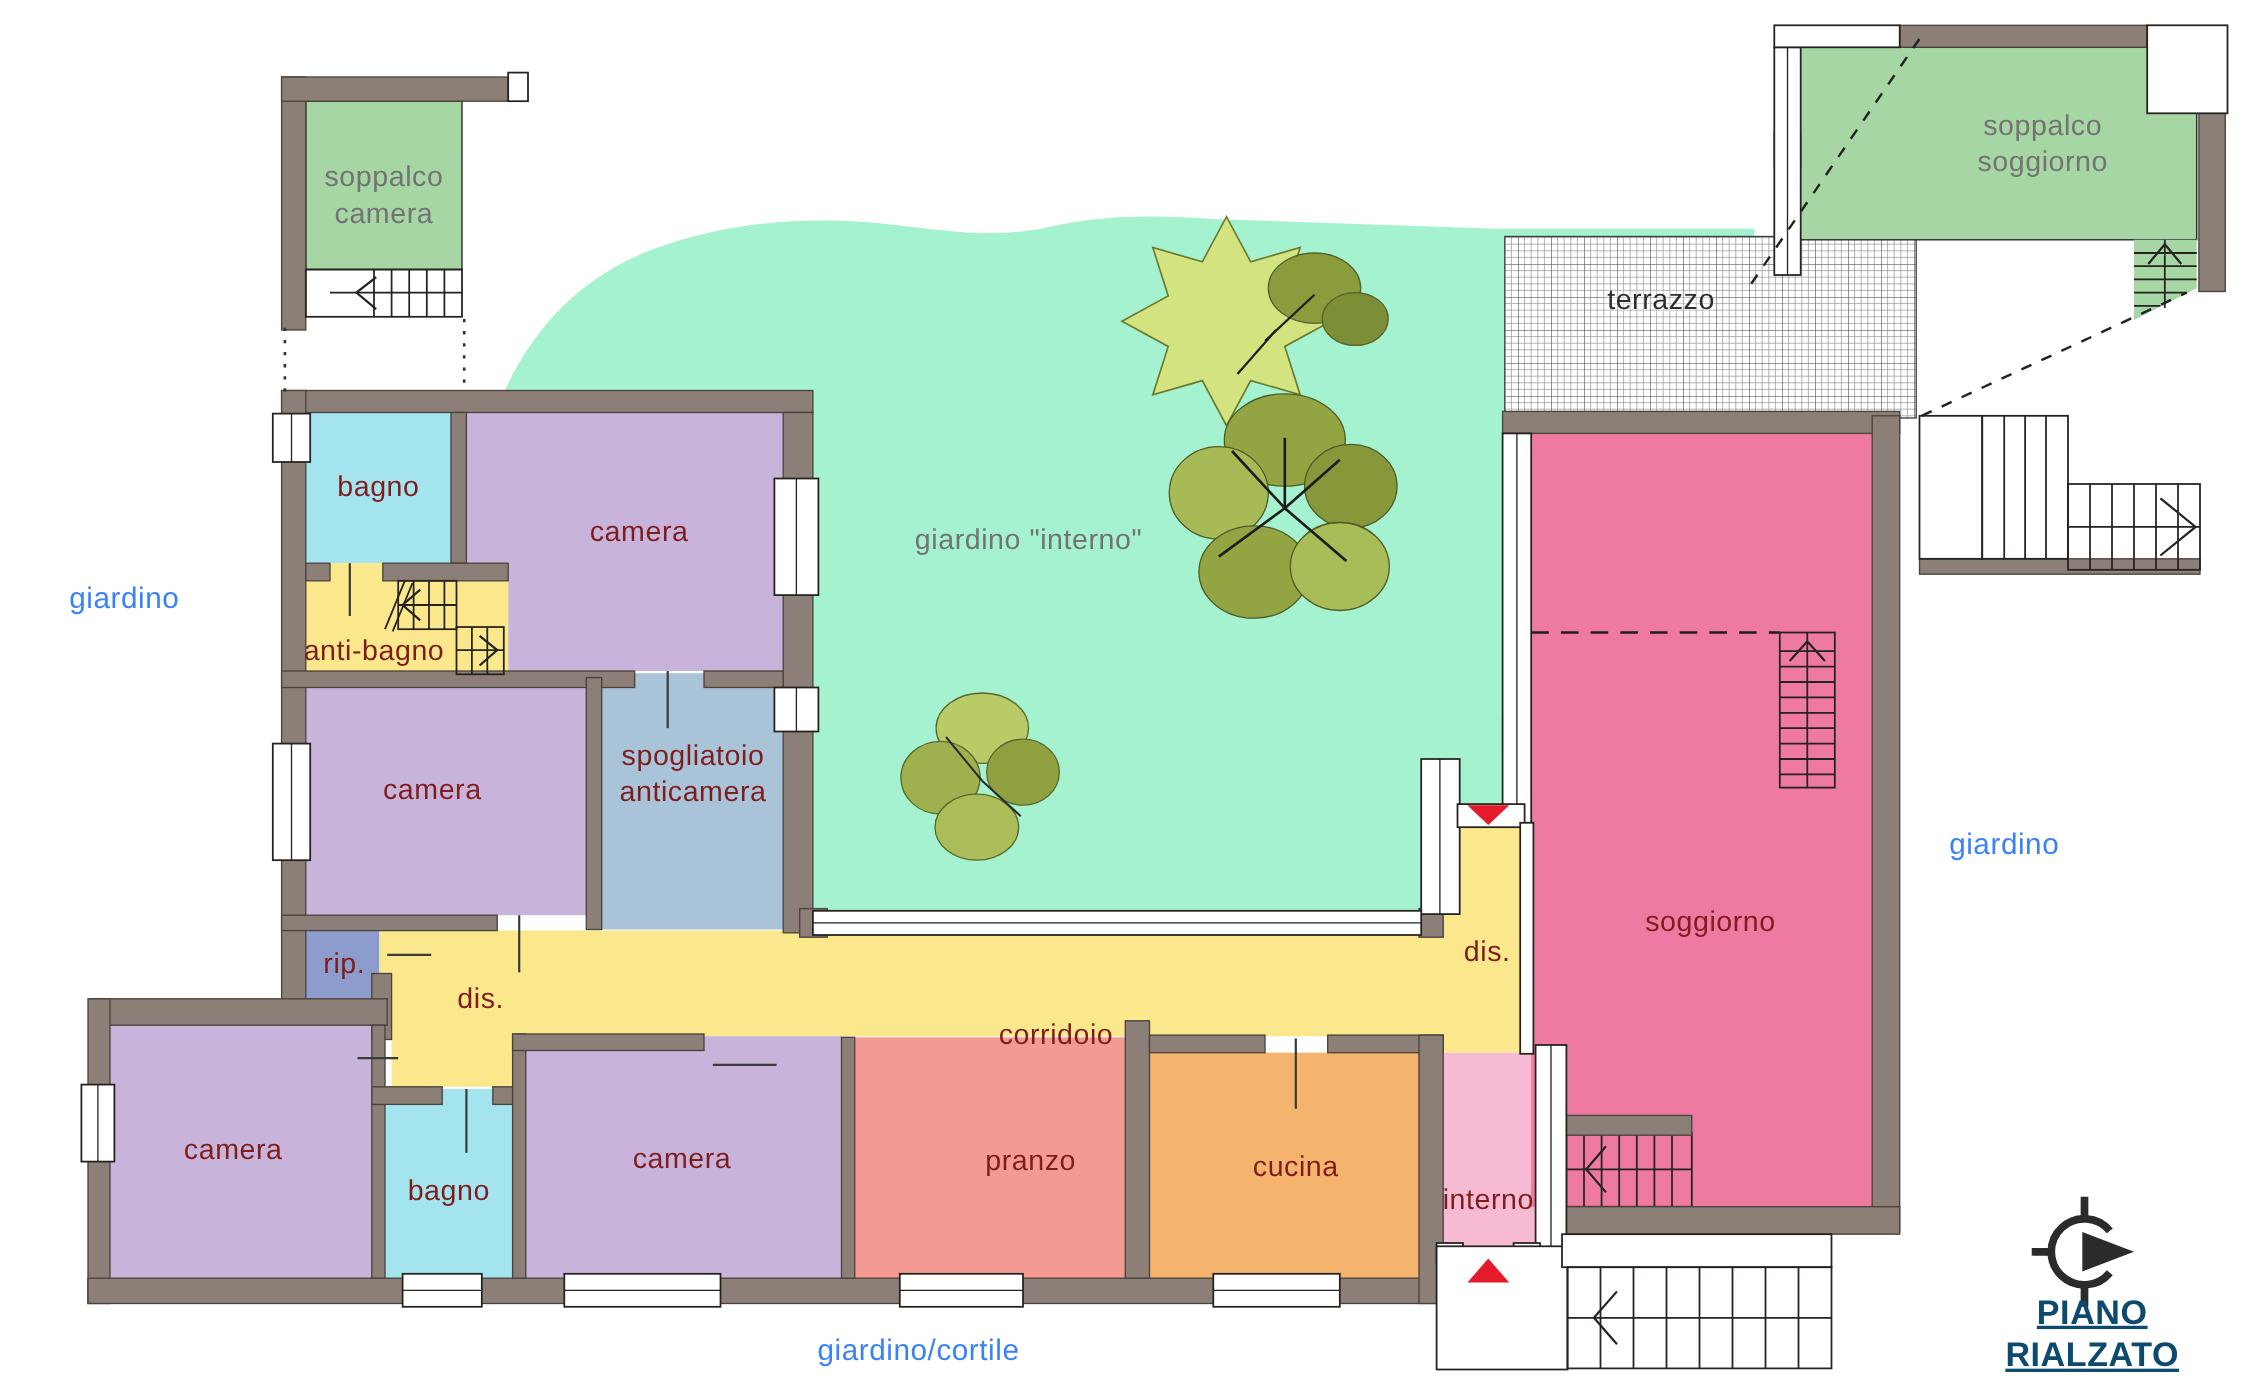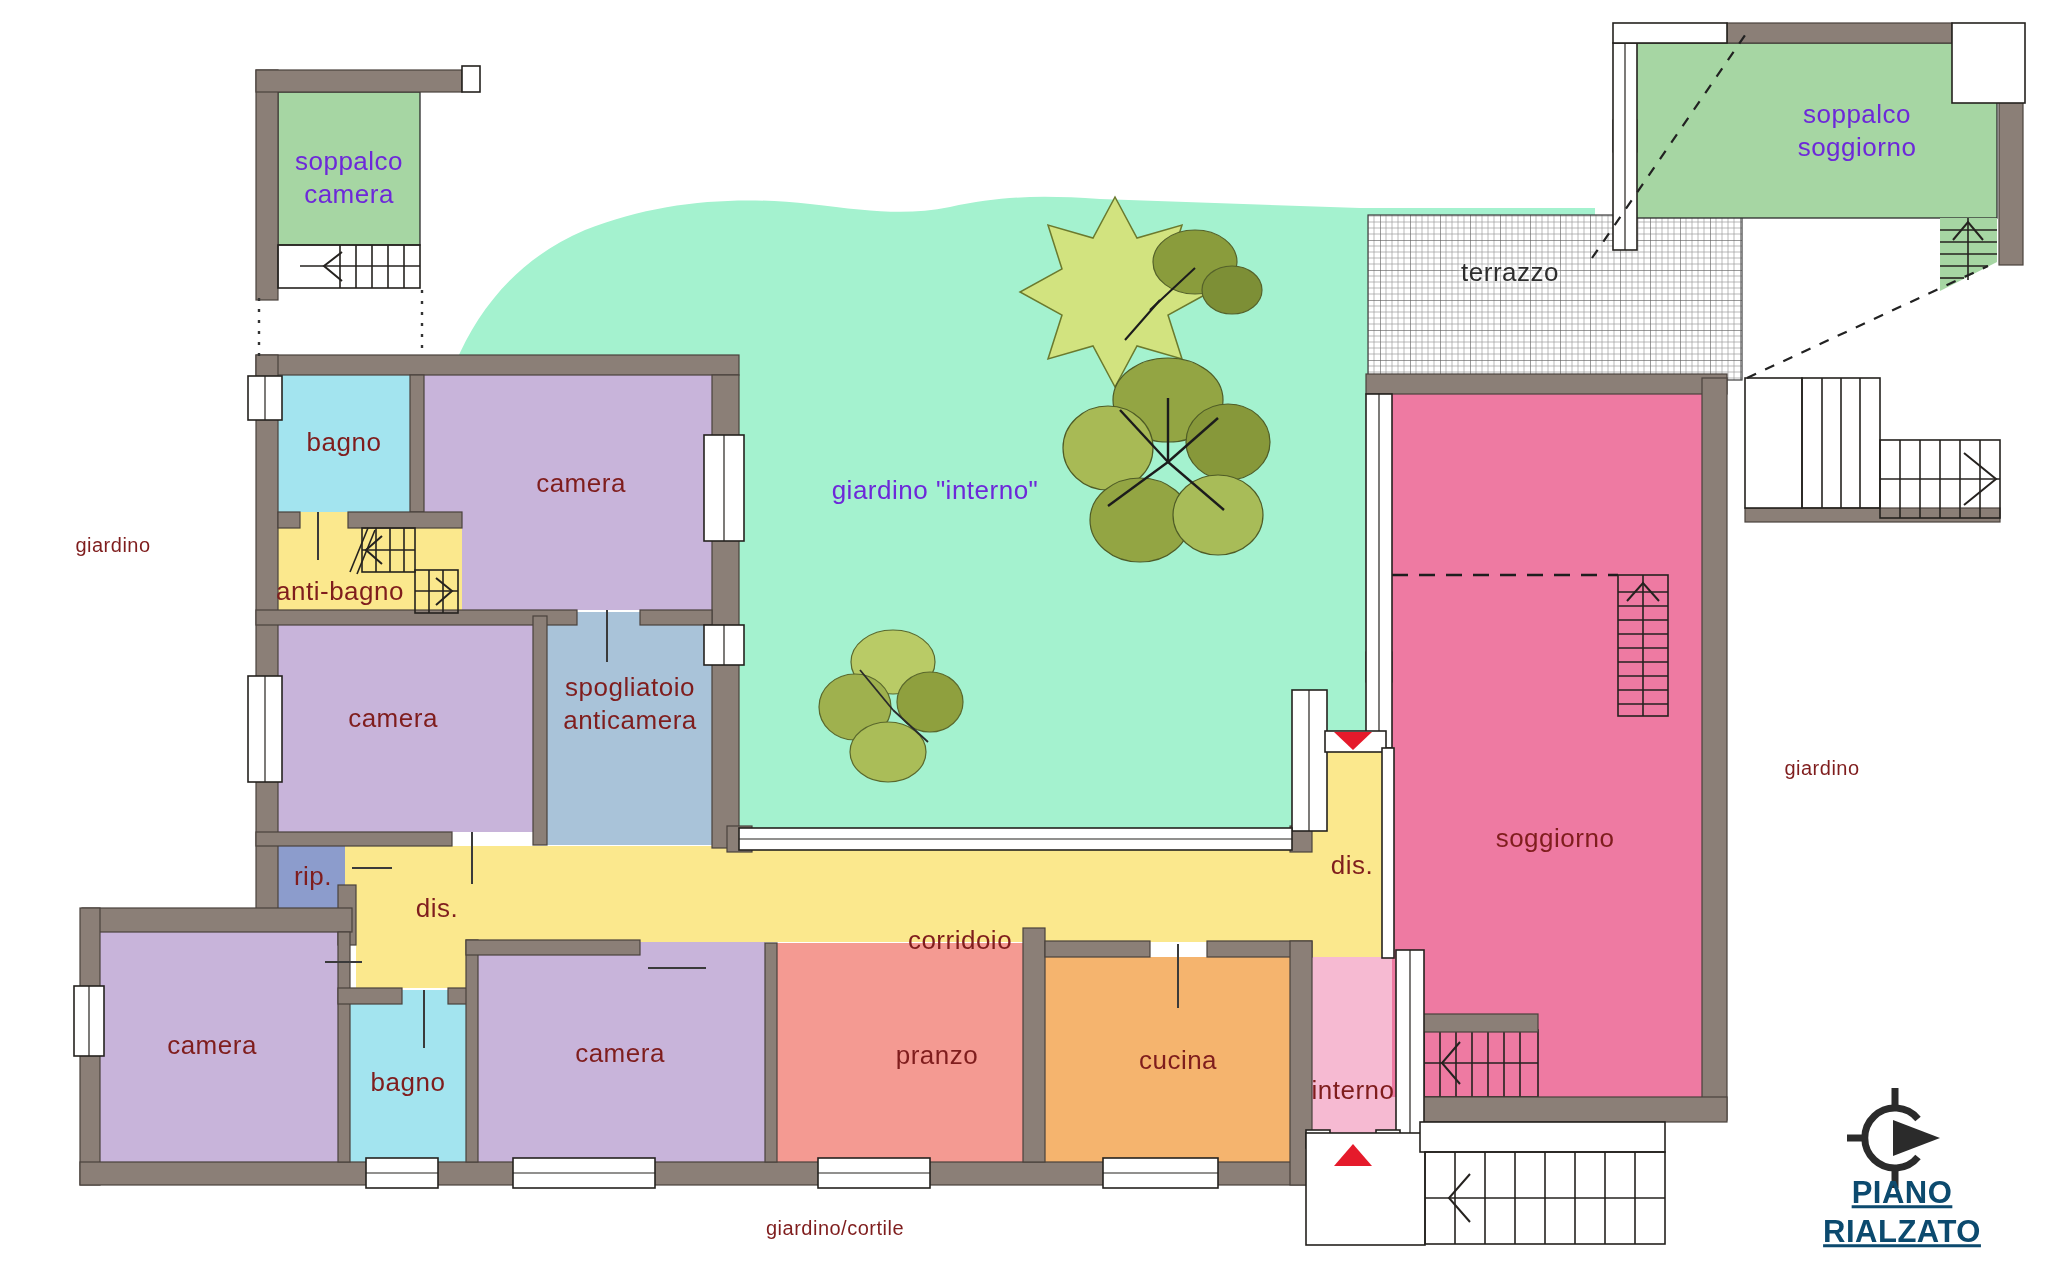--- a/index.html
+++ b/index.html
@@ -11,22 +11,22 @@
   .band line{stroke:#25221f;stroke-width:1.2;}
   .win rect{fill:#ffffff;stroke:#25221f;stroke-width:1.6;}
   .win line{stroke:#25221f;stroke-width:1.2;}
   .stair rect{fill:none;stroke:#25221f;stroke-width:1.6;}
   .stair line{stroke:#25221f;stroke-width:1.6;fill:none;}
   .stair polyline{fill:none;stroke:#25221f;stroke-width:2;}
   .tick{stroke:#3a3a3a;stroke-width:2;}
   .room-label{position:absolute;transform:translate(-50%,-50%);
       font-size:26px;color:#7f1d1d;text-align:center;line-height:1.25;
       white-space:pre-line;letter-spacing:.5px;}
-  .lbl-green{color:#6d28d9;}
-  .lbl-outer{color:#7f1d1d;font-size:20px;}
+  .lbl-green{color:#737373;}
+  .lbl-outer{color:#3b82f6;font-size:27px;}
   .lbl-terr{color:#2d2d2d;text-shadow:0 0 5px #fff,0 0 8px #fff;}
   .lbl-title{font-weight:bold;font-size:31px;color:#0c4a6e;letter-spacing:.5px;text-decoration:underline;}
 </style>
 </head>
 <body>
 
 <svg id="plan" width="2048" height="1262" viewBox="0 0 2048 1262">
   <defs>
     <pattern id="hatch" width="30" height="30" patternUnits="userSpaceOnUse">
       <rect width="30" height="30" fill="#ffffff"></rect>

